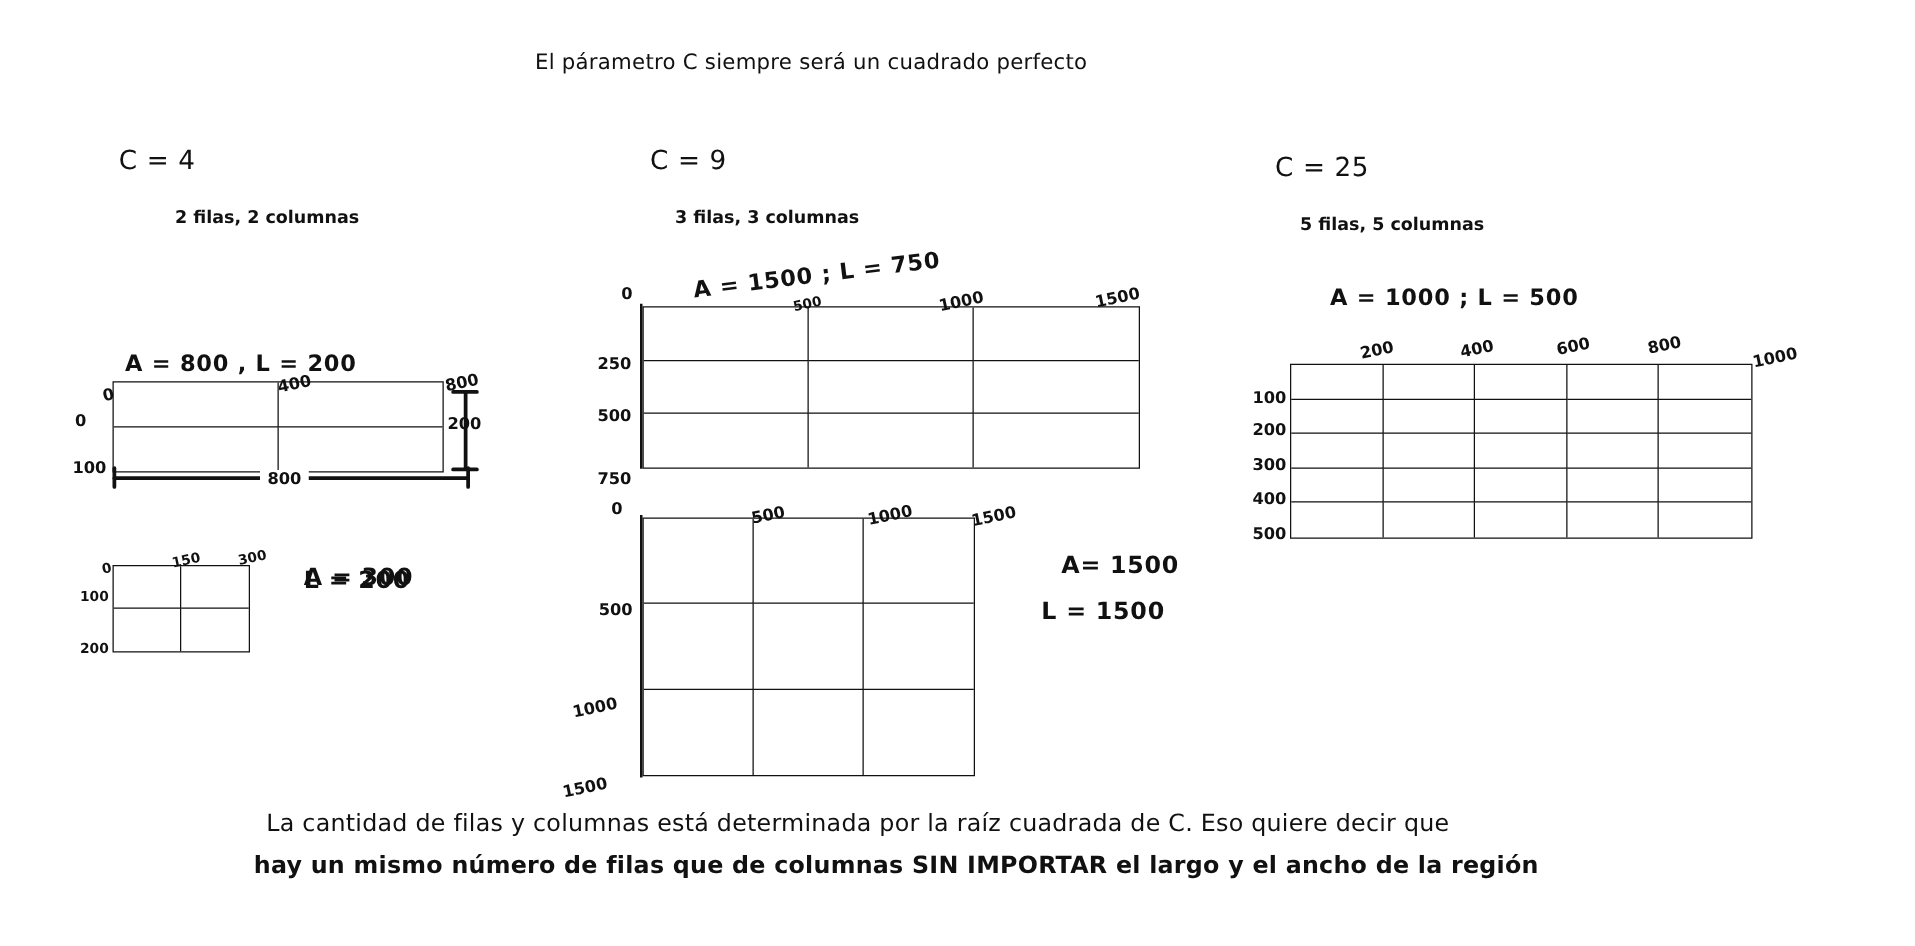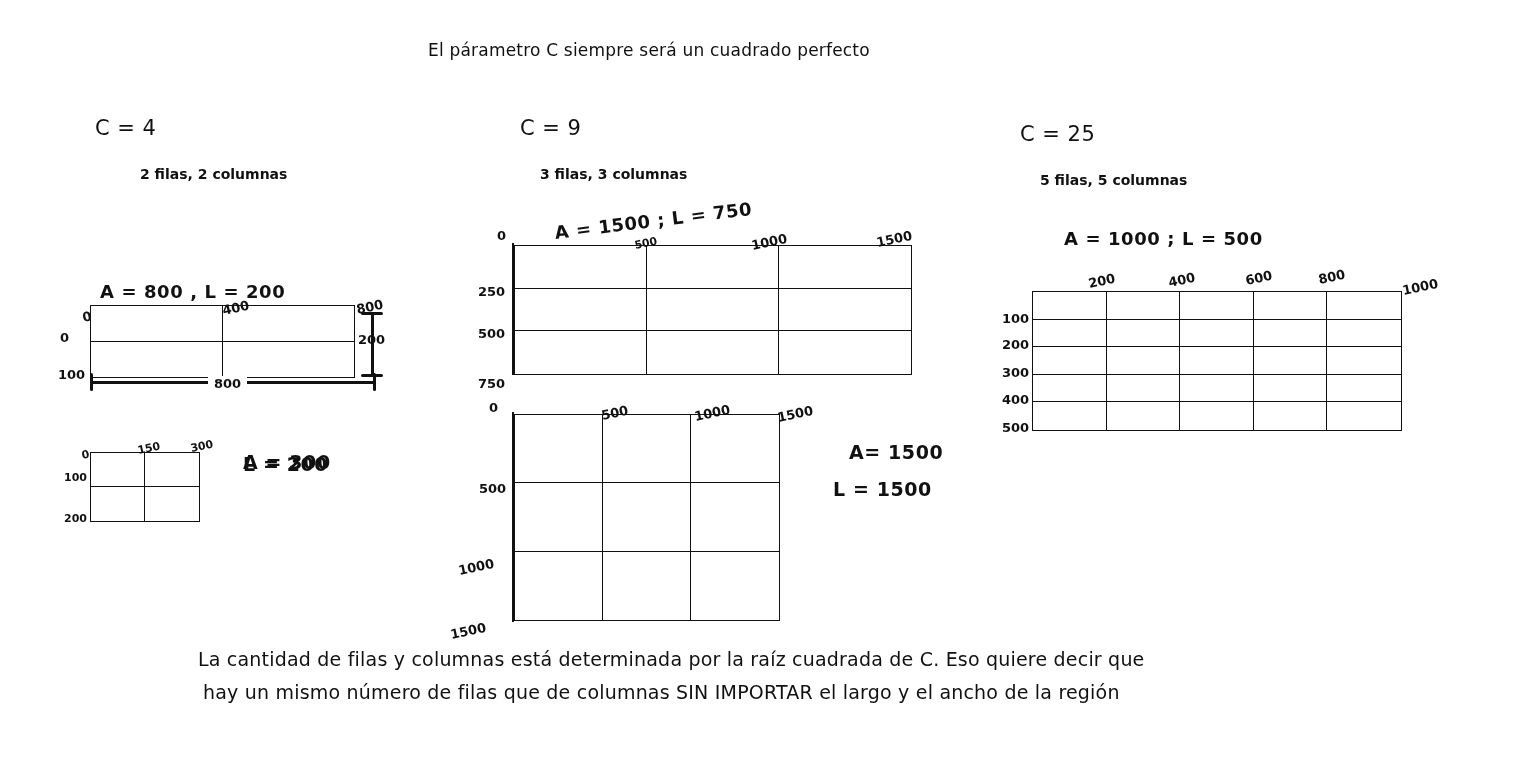--- a/index.html
+++ b/index.html
@@ -245,14 +245,14 @@
   <div></div>
   <div class="last-col"></div>
 
   <div class="last-row"></div>
   <div class="last-row"></div>
   <div class="last-row"></div>
   <div class="last-row"></div>
   <div class="last-col last-row"></div>
 </div>
 
-<div class="abs footer-text" style="left:198px; top:648px;">La cantidad de filas y columnas está determinada por la raíz cuadrada de C. Eso quiere decir que</div>
-<div class="abs footer-text" style="left:203px; top:681px;">hay un mismo número de filas que de columnas SIN IMPORTAR el largo y el ancho de la región</div>
+<div class="abs footer-text" style="left:213px; top:648px;">La cantidad de filas y columnas está determinada por la raíz cuadrada de C. Eso quiere decir que</div>
+<div class="abs footer-text" style="left:203px; top:681px;font-weight:bold;">hay un mismo número de filas que de columnas SIN IMPORTAR el largo y el ancho de la región</div>
 
 </body></html>

